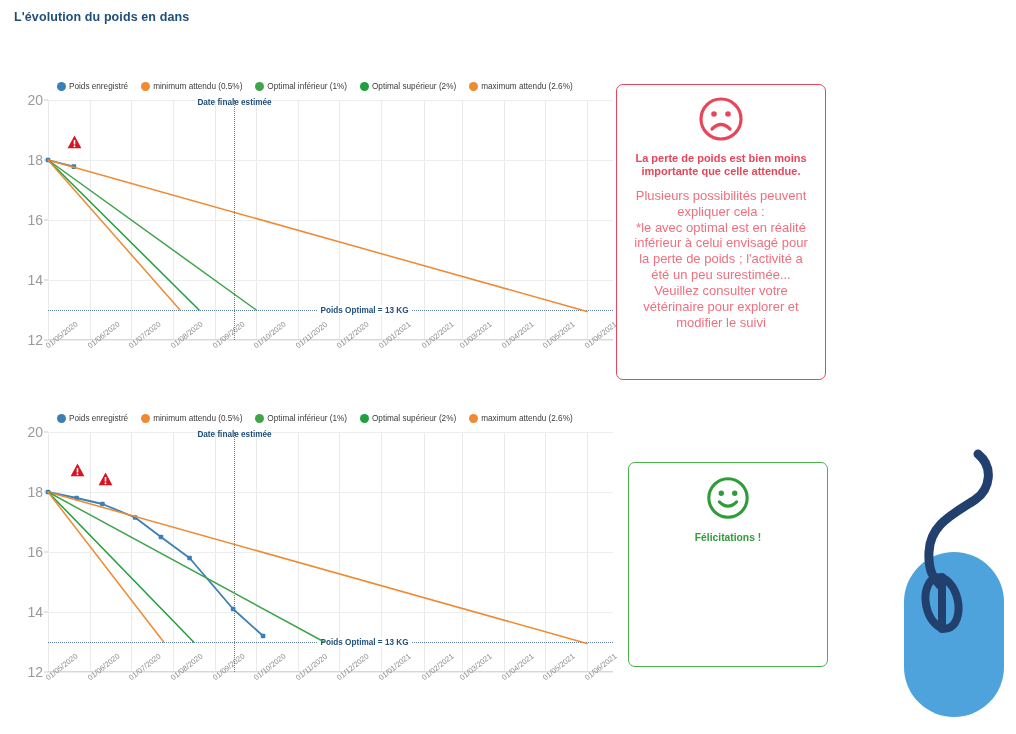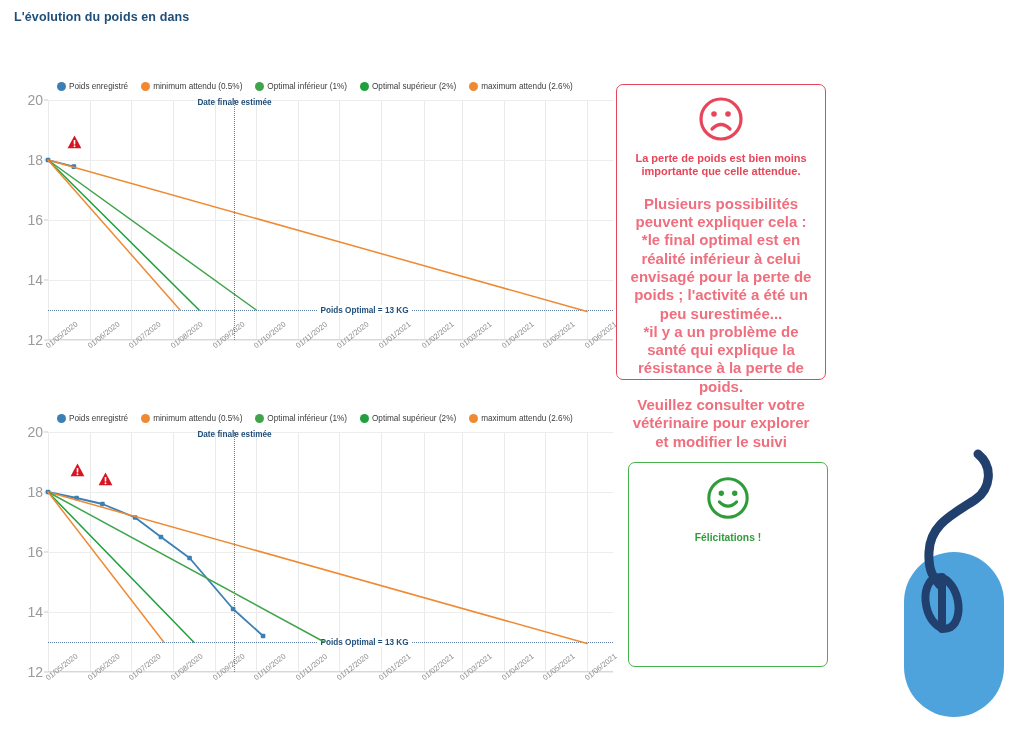--- a/index.html
+++ b/index.html
@@ -64,21 +64,21 @@
   .card{
     position:absolute;border-radius:7px;background:#fff;
     box-sizing:border-box;text-align:center;
   }
   .card.red{border:1.4px solid #e8455a;}
   .card.green{border:1.4px solid #47b24b;}
   .card .face{display:block;margin:0 auto;}
   .card .headline{font-weight:bold;line-height:1.22;}
   .card .body{line-height:1.22;}
   .card.red .headline{color:#e8455a;font-size:11px;margin-top:9px;}
-  .card.red .body{color:#ef6f7e;font-size:15px;margin-top:16px;padding:0 5px;font-weight:bold;}
+  .card.red .body{color:#ef6f7e;font-size:13px;margin-top:9px;padding:0 5px;}
   .card.green .headline{color:#2f9c3a;font-size:10.3px;margin-top:11px;}
   .card.green .body{color:#45ac4d;font-size:9.8px;margin-top:9px;padding:0 9px;}
 
   
   .mouse-art{position:absolute;}
 </style>
 </head>
 <body>
 
 <div class="page">
@@ -277,22 +277,21 @@
   <div class="card red" id="alert-card" style="left:616px;top:84px;width:210px;height:296px;padding:10px 7px;">
     <svg class="face" width="48" height="48" viewBox="0 0 48 48">
       <circle cx="24" cy="24" r="20" fill="none" stroke="#e8455a" stroke-width="3.2"></circle>
       <circle cx="17" cy="19" r="2.8" fill="#e8455a"></circle>
       <circle cx="31" cy="19" r="2.8" fill="#e8455a"></circle>
       <path d="M15 34 Q24 25 33 34" fill="none" stroke="#e8455a" stroke-width="3.2" stroke-linecap="round"></path>
     </svg>
     <div class="headline">La perte de poids est bien moins importante que celle attendue.</div>
     <div class="body" id="alert-body">
         <div>Plusieurs possibilités peuvent expliquer cela :</div>
-        <div>*le final optimal est en réalité inférieur à celui envisagé pour la perte de poids ; l'activité a été un peu surestimée...</div>
-        <div>*il y a un problème de santé qui explique la résistance à la perte de poids.</div>
+        <div>*le avec optimal est en réalité inférieur à celui envisagé pour la perte de poids ; l'activité a été un peu surestimée...</div>
         <div>Veuillez consulter votre vétérinaire pour explorer et modifier le suivi</div>
       </div>
   </div>
 
   <div class="card green" id="success-card" style="left:628px;top:462px;width:200px;height:205px;padding:12px 7px;">
     <svg class="face" width="46" height="46" viewBox="0 0 48 48">
       <circle cx="24" cy="24" r="20" fill="none" stroke="#2f9c3a" stroke-width="3.2"></circle>
       <circle cx="17" cy="19" r="2.8" fill="#2f9c3a"></circle>
       <circle cx="31" cy="19" r="2.8" fill="#2f9c3a"></circle>
       <path d="M15 28 Q24 37 33 28" fill="none" stroke="#2f9c3a" stroke-width="3.2" stroke-linecap="round"></path>

